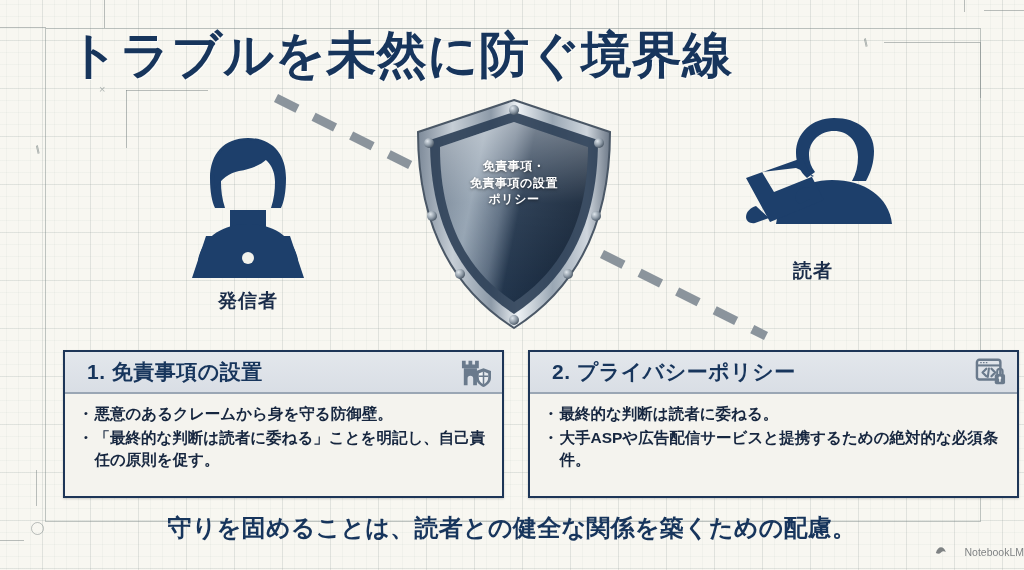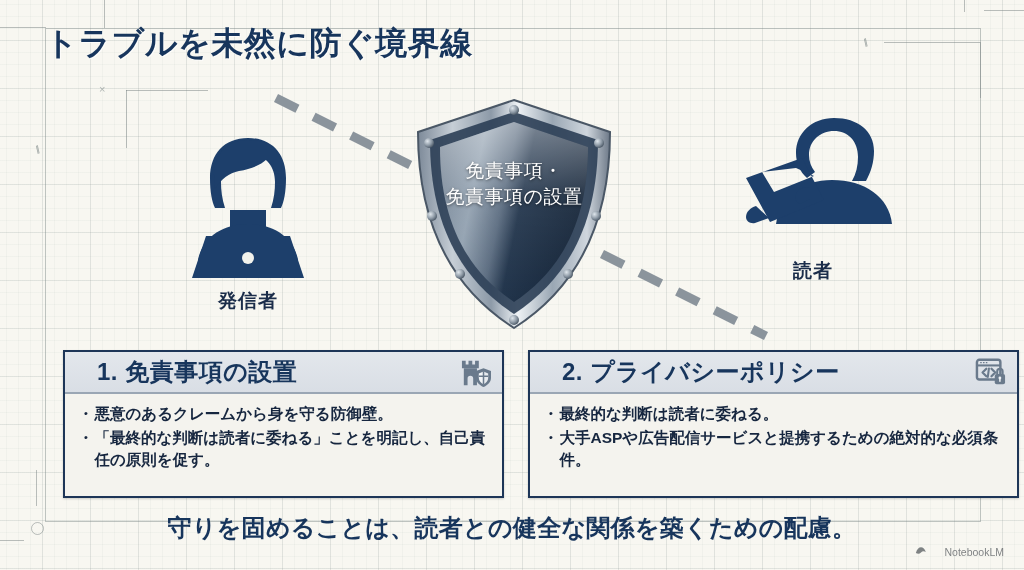--- a/index.html
+++ b/index.html
@@ -35,39 +35,39 @@
   .xmark{
     position:absolute;color:rgba(130,140,140,.6);
     font-size:11px;line-height:1;
   }
   .circ{
     position:absolute;width:11px;height:11px;border-radius:50%;
     border:1px solid rgba(120,130,130,.5);
   }
   
   .title{
-    position:absolute;left:45px;top:22px;
-    font-size:32px;font-weight:bold;color:#17355c;
+    position:absolute;left:68px;top:22px;
+    font-size:50px;font-weight:bold;color:#17355c;
     letter-spacing:.5px;white-space:nowrap;
     text-shadow:1px 1px 0 rgba(255,255,255,.7);
   }
   
   .person{position:absolute;text-align:center;}
   .person .cap{
     font-size:19px;font-weight:bold;color:#1b2d4a;margin-top:2px;
     letter-spacing:1px;
   }
   #person-left{left:168px;top:132px;width:160px;}
   #person-right{left:728px;top:112px;width:170px;}
   
   #shield-wrap{position:absolute;left:404px;top:96px;width:220px;height:238px;}
   .shield-text{
     position:absolute;left:0;top:62px;width:220px;
-    text-align:center;color:#ffffff;font-weight:normal;
-    font-size:19px;line-height:1.38;letter-spacing:.5px;
+    text-align:center;color:#ffffff;font-weight:bold;
+    font-size:12px;line-height:1.38;letter-spacing:.5px;
     text-shadow:0 1px 3px rgba(0,0,0,.55);
     pointer-events:none;
   }
   
   .dash{position:absolute;}
   
   .card{
     position:absolute;background:#f4f3ee;
     border:2px solid #1d3557;
     box-shadow:0 1px 2px rgba(0,0,0,.18);
@@ -75,41 +75,41 @@
   }
   #card-1{left:63px;top:350px;width:441px;height:148px;}
   #card-2{left:528px;top:350px;width:491px;height:148px;}
   .card-head{
     position:relative;height:40px;
     background:linear-gradient(to bottom,#e3e7ec 0%,#d9dee5 100%);
     border-bottom:2px solid #9aa6b4;
     display:flex;align-items:center;
   }
   .card-head .ht{
-    font-size:24px;font-weight:bold;color:#17355c;
-    margin-left:32px;letter-spacing:.5px;white-space:nowrap;
+    font-size:21px;font-weight:bold;color:#17355c;
+    margin-left:22px;letter-spacing:.5px;white-space:nowrap;
   }
   .card-head .hicon{
     position:absolute;right:10px;top:5px;
     width:32px;height:30px;
   }
   .card-body{padding:9px 12px 0 13px;}
   .bullet{
     display:flex;font-size:15.5px;font-weight:bold;color:#16263f;
     line-height:1.42;margin-bottom:2px;
   }
   .bullet .bch{flex:0 0 auto;margin-right:1px;}
   .bullet .btx{flex:1 1 auto;}
   
   .footer{
     position:absolute;left:0;top:512px;width:1024px;text-align:center;
     font-size:24px;font-weight:bold;color:#17355c;letter-spacing:.3px;
   }
   .wm{
-    position:absolute;right:20px;top:546px;
+    position:absolute;right:0;top:546px;
     display:flex;align-items:center;gap:17px;
     color:#6b6f72;font-size:10.5px;opacity:.85;
   }
 </style>
 </head>
 <body>
 
 <div id="stage">
 
   <div class="frame"></div>
@@ -229,20 +229,21 @@
       <circle cx="28" cy="120" r="5" fill="url(#rivet)"></circle>
       <circle cx="192" cy="120" r="5" fill="url(#rivet)"></circle>
       <circle cx="56" cy="178" r="5" fill="url(#rivet)"></circle>
       <circle cx="164" cy="178" r="5" fill="url(#rivet)"></circle>
       <circle cx="110" cy="224" r="5" fill="url(#rivet)"></circle>
     </svg>
 
     <div class="shield-text">
       <div>免責事項・</div>
       <div>免責事項の設置</div>
+      <div>ポリシー</div>
     </div>
   </div>
 
   <div class="card" id="card-1">
     <div class="card-head">
       <div class="ht">1. 免責事項の設置</div>
       <svg class="hicon" viewBox="0 0 34 32">
         <g fill="#6a7a8c">
           <path d="M2 4h4v4h3V4h4v4h3V4h4v8H2z"></path>
           <path d="M4 12h14v18h-4v-7a3 3 0 0 0-6 0v7H4z"></path>

